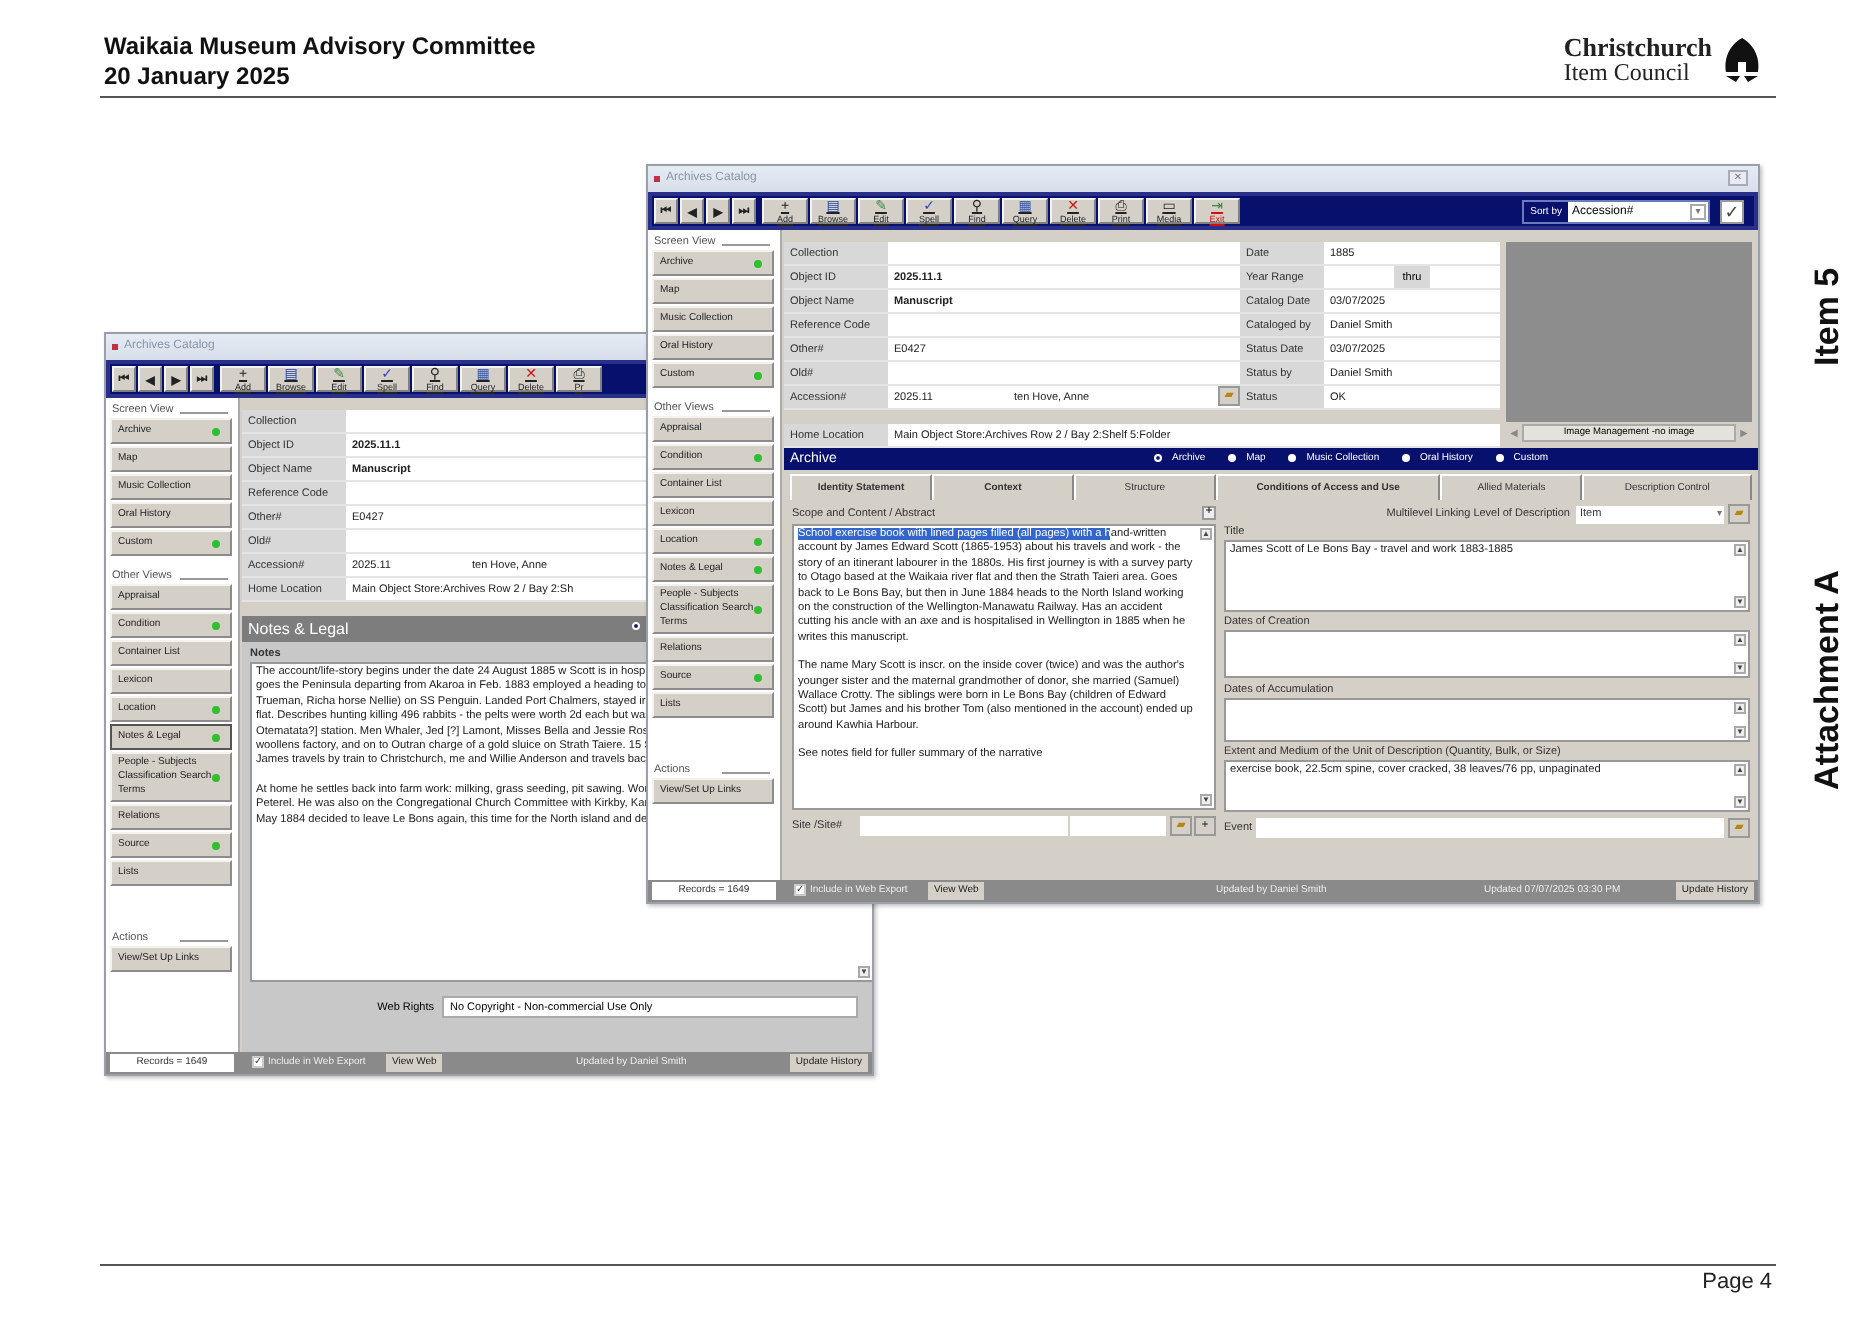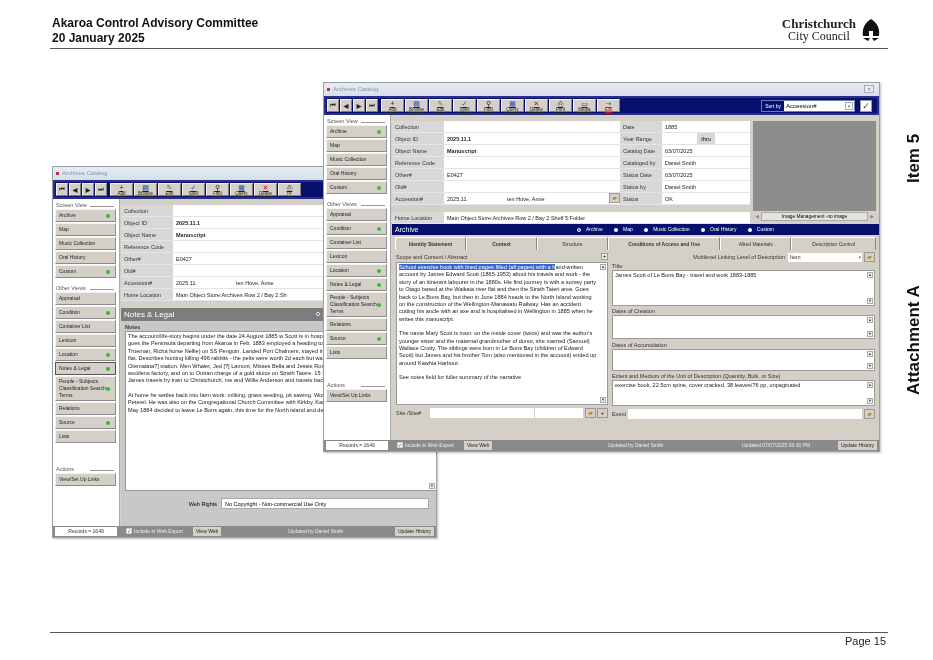--- a/index.html
+++ b/index.html
@@ -3,21 +3,21 @@
 <meta charset="utf-8">
 <style>
   * { box-sizing: border-box; margin: 0; padding: 0; }
   body { width: 933px; height: 660px; background: #ffffff; position: relative; overflow: hidden; font-family: "Liberation Sans", sans-serif; }
 
   
   .doc-header { position: absolute; left: 50px; top: 16px; width: 838px; height: 33px; border-bottom: 1.5px solid #555; }
   .doc-org { position: absolute; left: 2px; top: 0; font-size: 12px; font-weight: bold; line-height: 15px; color: #111; }
   .doc-date { position: absolute; left: 2px; top: 15px; font-size: 12px; font-weight: bold; color: #111; }
   .ccc-logo { position: absolute; right: 6px; top: 0; height: 28px; display: flex; align-items: center; }
-  .ccc-text { text-align: center; font-family: "Liberation Serif", serif; color: #222; line-height: 12px; margin-right: 4px; }
+  .ccc-text { text-align: left; font-family: "Liberation Serif", serif; color: #222; line-height: 12px; margin-right: 4px; }
   .ccc-text .l1 { font-size: 13px; font-weight: bold; }
   .ccc-text .l2 { font-size: 12px; }
   .ccc-mark { width: 22px; height: 24px; }
 
   .side-label { position: absolute; font-weight: bold; font-size: 17px; color: #111; transform: rotate(-90deg); transform-origin: left top; white-space: nowrap; }
   .side-item { left: 904px; top: 183px; }
   .side-attach { left: 904px; top: 395px; }
 
   .doc-footer { position: absolute; left: 50px; top: 632px; width: 838px; border-top: 1.5px solid #555; }
   .page-num { position: absolute; right: 2px; top: 2px; font-size: 11px; color: #222; }
@@ -83,26 +83,26 @@
   .statusbar .upby { position: absolute; }
   .statusbar .upd { position: absolute; }
   .statusbar .uh { position: absolute; right: 2px; top: 1px; height: 9px; line-height: 9px; background: #d4d0c8; color: #222; padding: 0 3px; }
 
   .folder-ic { display: inline-block; width: 11px; height: 10px; background: #d4d0c8; border: 1px solid #999; font-size: 6px; text-align: center; line-height: 8px; color: #b8860b; }
 </style>
 </head>
 <body>
 
 <div class="doc-header">
-  <div class="doc-org">Akaroa Control Advisory Committee</div>
+  <div class="doc-org">Waikaia Museum Advisory Committee</div>
   <div class="doc-date">20 January 2025</div>
   <div class="ccc-logo">
     <div class="ccc-text">
       <div class="l1">Christchurch</div>
-      <div class="l2">City Council</div>
+      <div class="l2">Item Council</div>
     </div>
     <svg class="ccc-mark" viewBox="0 0 22 24">
       <path d="M11 1 C4 5 2 12 3 18 L9 18 L9 13 L13 13 L13 18 L19 18 C20 12 18 5 11 1 Z" fill="#111"></path>
       <path d="M3 20 L10 20 L8 23 Z M19 20 L12 20 L14 23 Z" fill="#111"></path>
     </svg>
   </div>
 </div>
 
 <div class="side-label side-item">Item 5</div>
 <div class="side-label side-attach">Attachment A</div>
@@ -491,14 +491,14 @@
     <span class="chk">✓</span>
     <span class="incl">Include in Web Export</span>
     <span class="vw">View Web</span>
     <span class="upby" style="left:284px">Updated by  Daniel Smith</span>
     <span class="upd" style="left:418px">Updated   07/07/2025 03:30 PM</span>
     <span class="uh">Update History</span>
   </div>
 </div>
 
 <div class="doc-footer">
-  <span class="page-num">Page 15</span>
+  <span class="page-num">Page 4</span>
 </div>
 
 </body></html>

